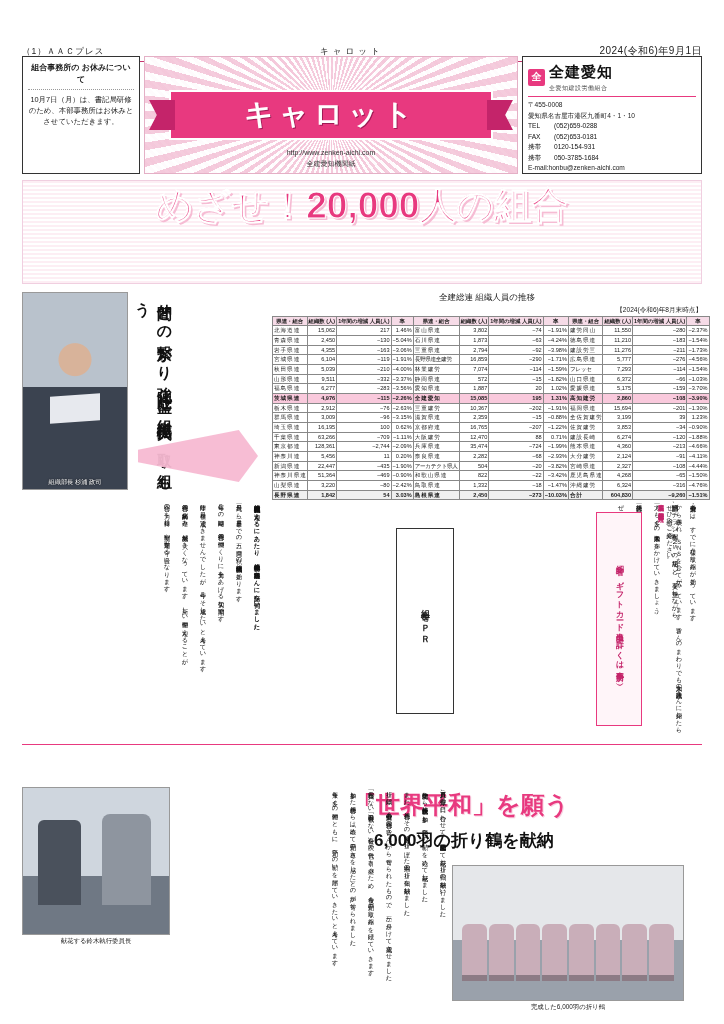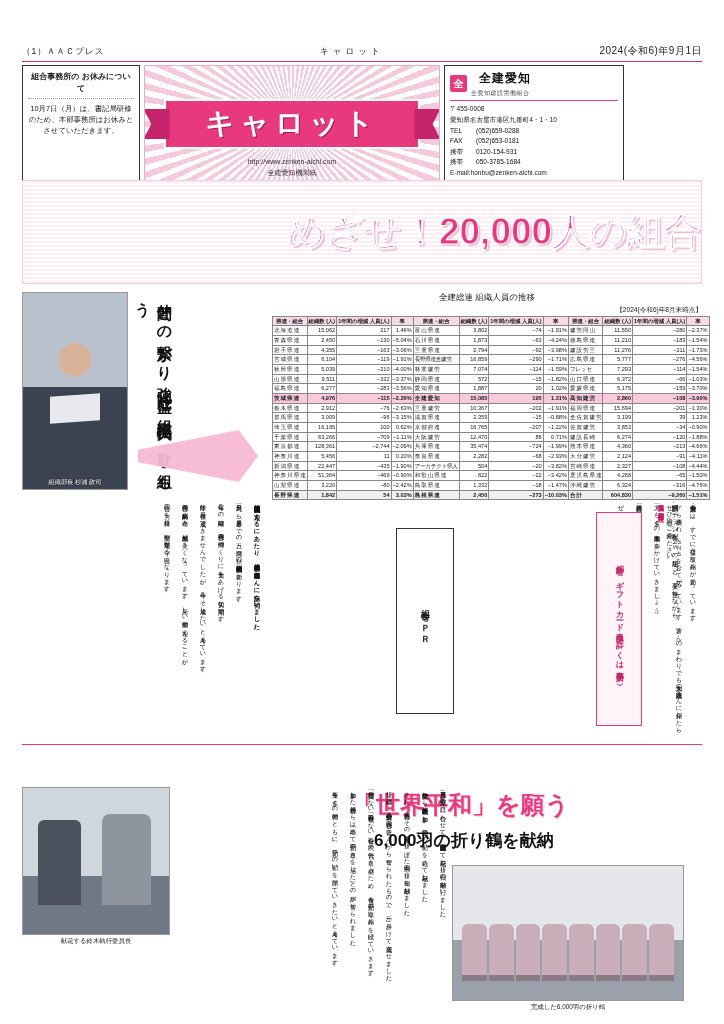--- a/index.html
+++ b/index.html
@@ -24,21 +24,21 @@
     font-size:8.5px; letter-spacing:0.5px; color:#222;
     padding-bottom:3px;
     border-bottom:1px solid #c7356f;
   }
   .topbar .tb-left { letter-spacing:1px;text-align:right; }
   .topbar .tb-mid { letter-spacing:4px; }
   .topbar .tb-right { font-size:10px; }
 
   
   .masthead {
-    position:absolute; left:22px; top:65px; width:602px; height:118px;
+    position:absolute; left:22px; top:56px; width:680px; height:118px;
     display:flex; gap:4px;
   }
   .notice-box {
     width:118px; border:1px solid #333; padding:5px 5px 4px 5px;
     font-size:7.4px; line-height:1.5;
     background:#fff;
   }
   .notice-box .nb-title {
     text-align:center; font-weight:bold; font-size:8px; line-height:1.5;
     border-bottom:1px dotted #999; padding-bottom:3px; margin-bottom:4px;
@@ -85,33 +85,33 @@
   .union-box {
     width:180px; border:1px solid #333; padding:3px 5px;
     font-size:7px; line-height:1.55; background:#fff;
   }
   .union-head { display:flex; align-items:center; gap:4px; border-bottom:1px solid #e8397f; padding-bottom:2px; margin-bottom:3px;}
   .union-mark {
     width:17px; height:17px; background:#e8397f; border-radius:2px;
     display:flex; align-items:center; justify-content:center;
     color:#fff; font-size:10px; font-weight:bold;
   }
-  .union-name { font-size:12px; font-weight:bold; letter-spacing:1px; color:#111;margin-left:8px; }
+  .union-name { font-size:15px; font-weight:bold; letter-spacing:1px; color:#111; }
   .union-sub { font-size:6px; letter-spacing:0.5px; color:#444; }
   .union-addr { font-size:6.6px; line-height:1.6; }
   .union-addr .lbl { display:inline-block; width:26px; color:#111;}
   .union-tel { color:#111; }
 
   
   .headline {
     position:absolute; left:22px; top:180px; width:680px; height:104px;
     background:
       repeating-linear-gradient(0deg, #fdeef4 0 2px, #ffffff 2px 4px);
     border:1px solid #f0cfe0;
-    display:flex; flex-direction:column; align-items:flex-end; justify-content:center;
+    display:flex; flex-direction:row; align-items:flex-start; justify-content:center;
     overflow:hidden;
   }
   .headline .h1 {
     font-size:37px; font-weight:bold; color:#e8397f; letter-spacing:0px;
     -webkit-text-stroke:1px #fff;
     text-shadow:2px 2px 0 #f6bcd4;
     white-space:nowrap;
   }
   .headline .h2 {
     font-size:31px; font-weight:bold; color:#111; letter-spacing:0px;

